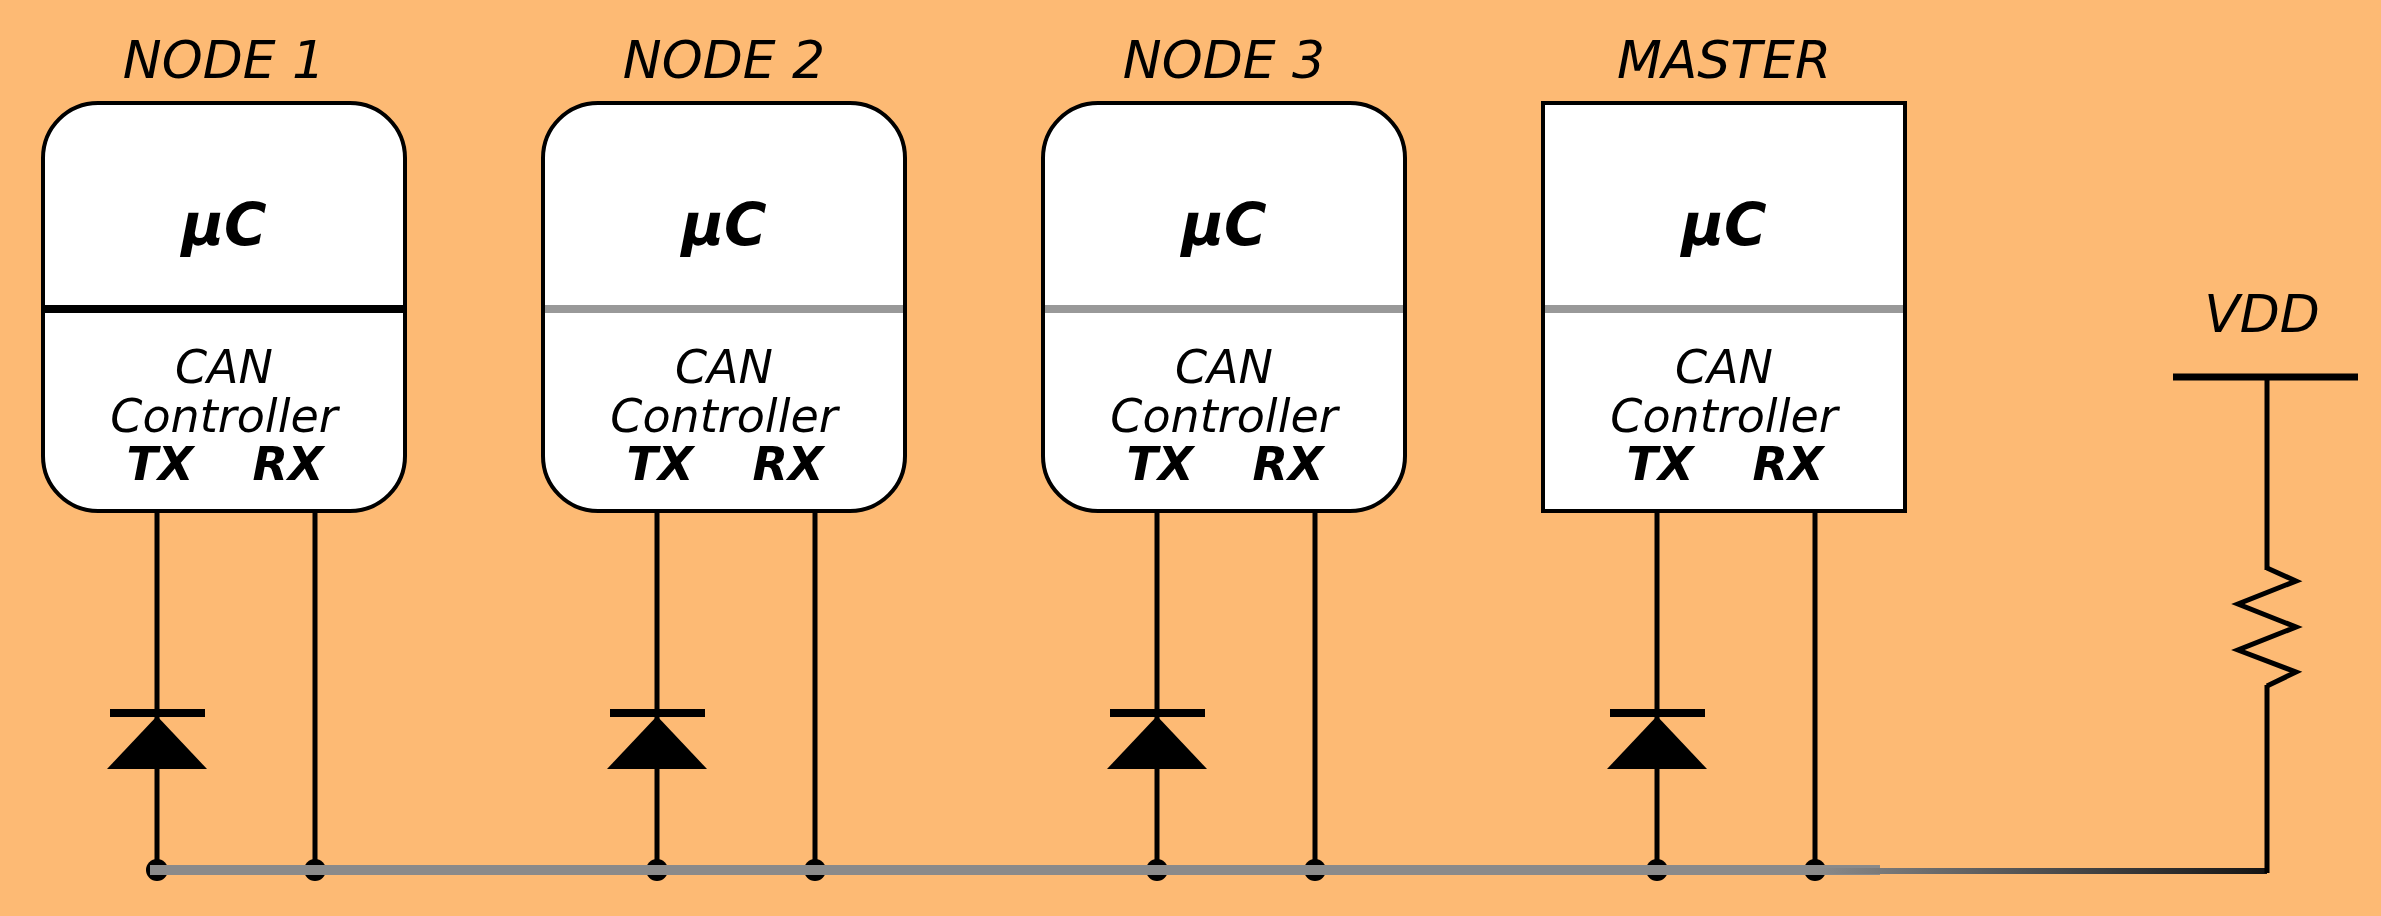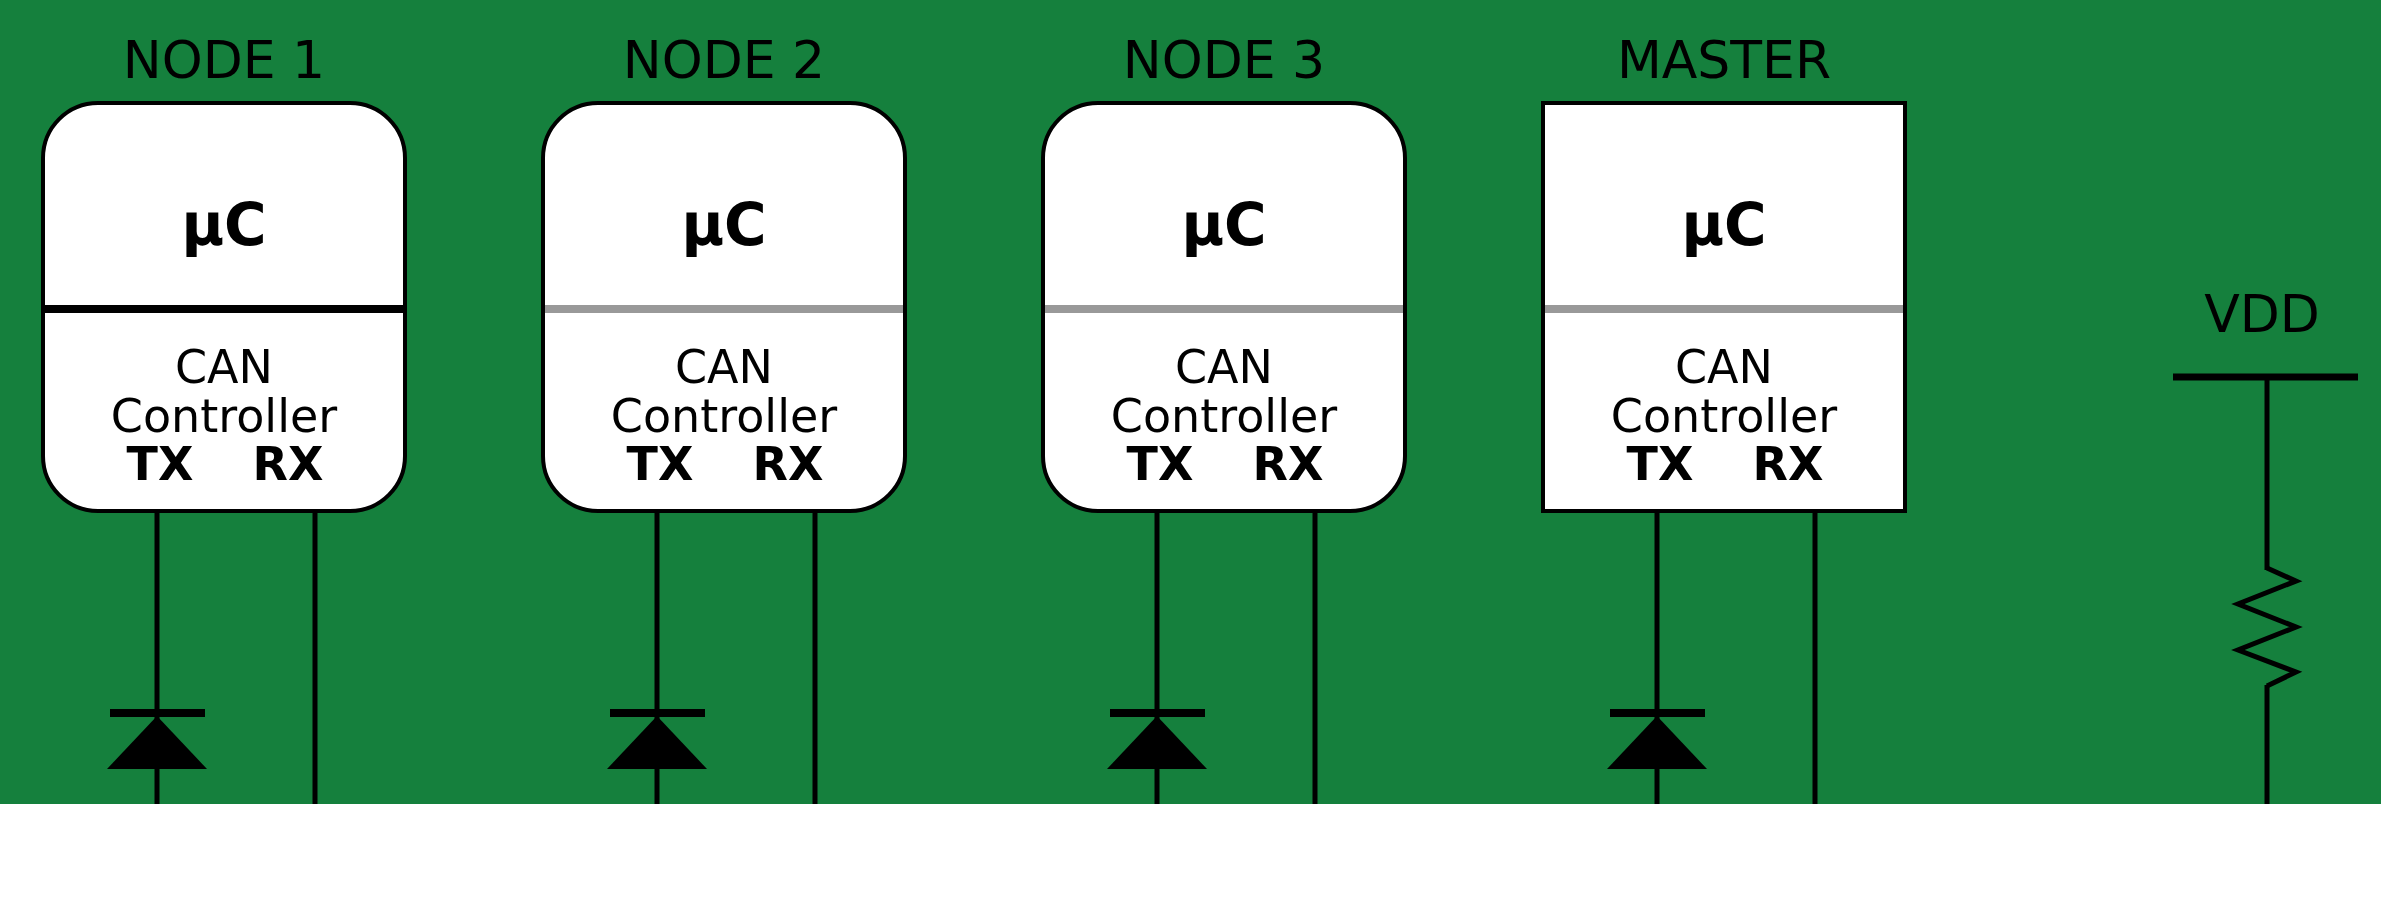--- a/index.html
+++ b/index.html
@@ -3,23 +3,24 @@
 <meta charset="utf-8">
 <style>
   html, body {
     margin: 0;
     padding: 0;
     background: #ffffff;
   }
   .stage {
     position: relative;
     width: 2381px;
-    height: 804px;
-    background: #15803d;
+    height: 916px;
+    background: #fdba74;
     overflow: hidden;
+    font-style: italic;
   }
   svg text {
     font-family: "DejaVu Sans", "Liberation Sans", sans-serif;
     fill: #000000;
   }
   .node-label-text { font-size: 52px; }
   .chip-text { font-size: 58px; font-weight: bold; }
   .ctrl-text { font-size: 46px; }
   .pin-text { font-size: 46px; font-weight: bold; }
   .vdd-text { font-size: 52px; }

